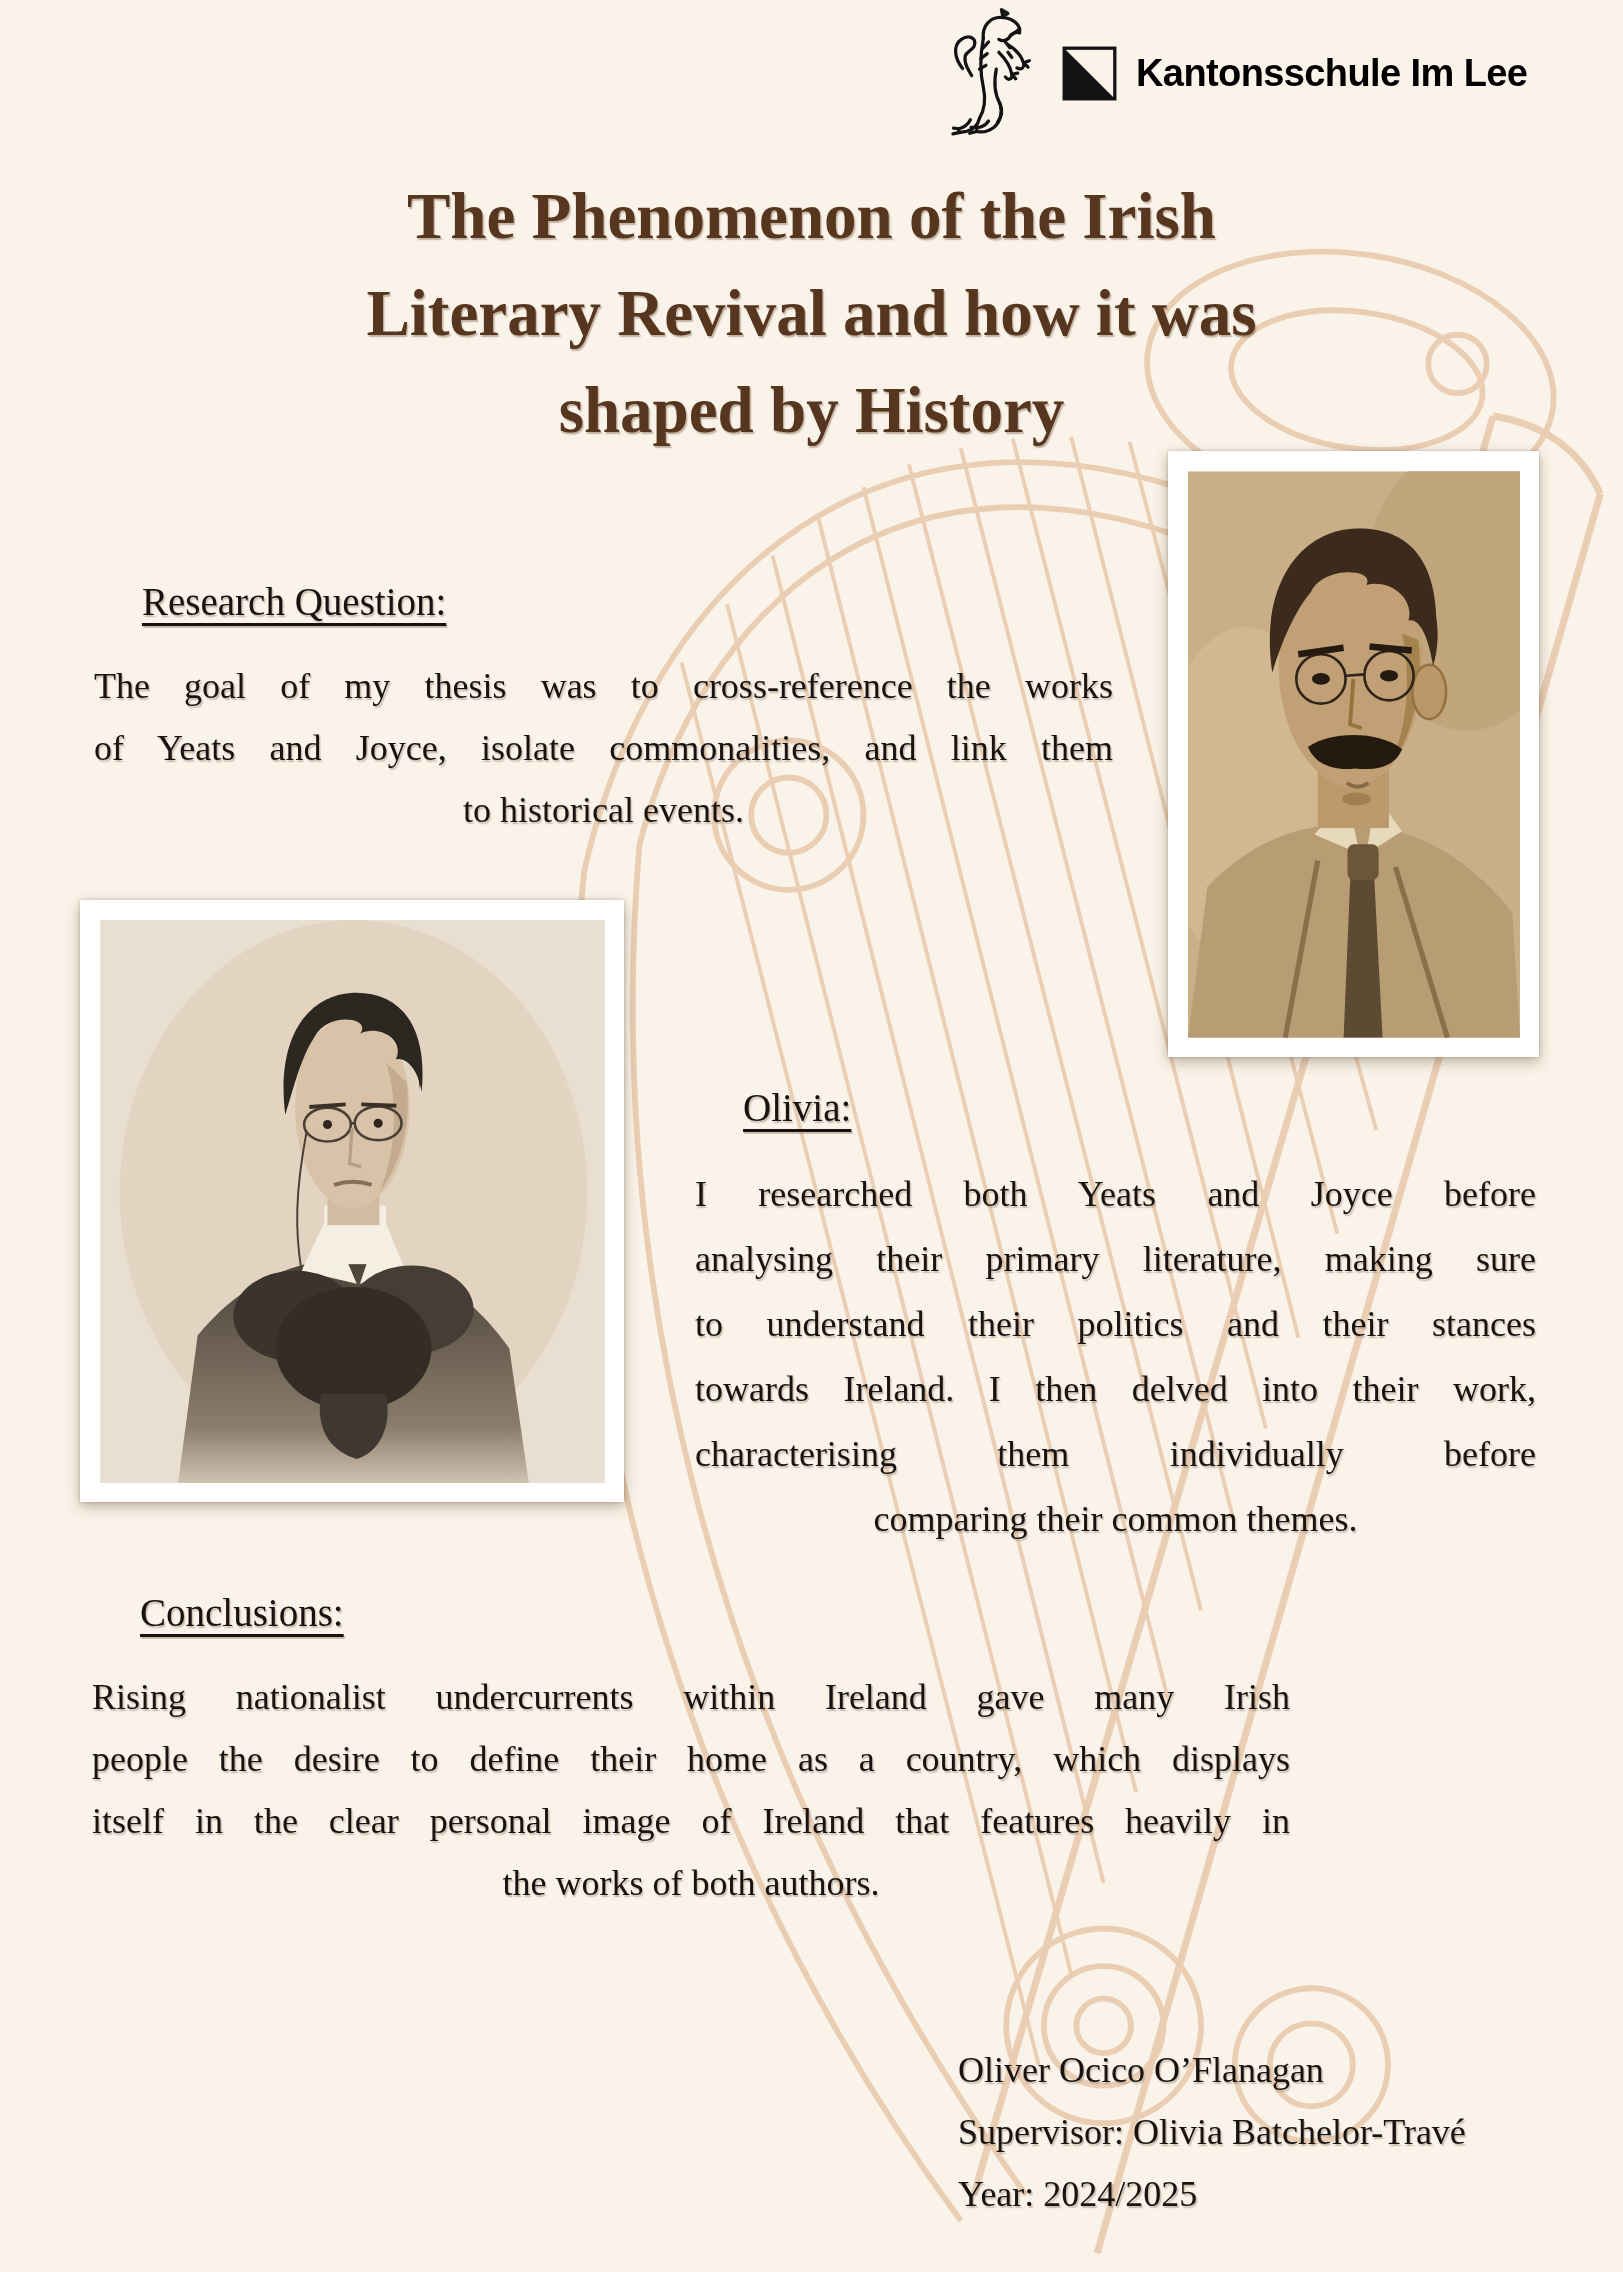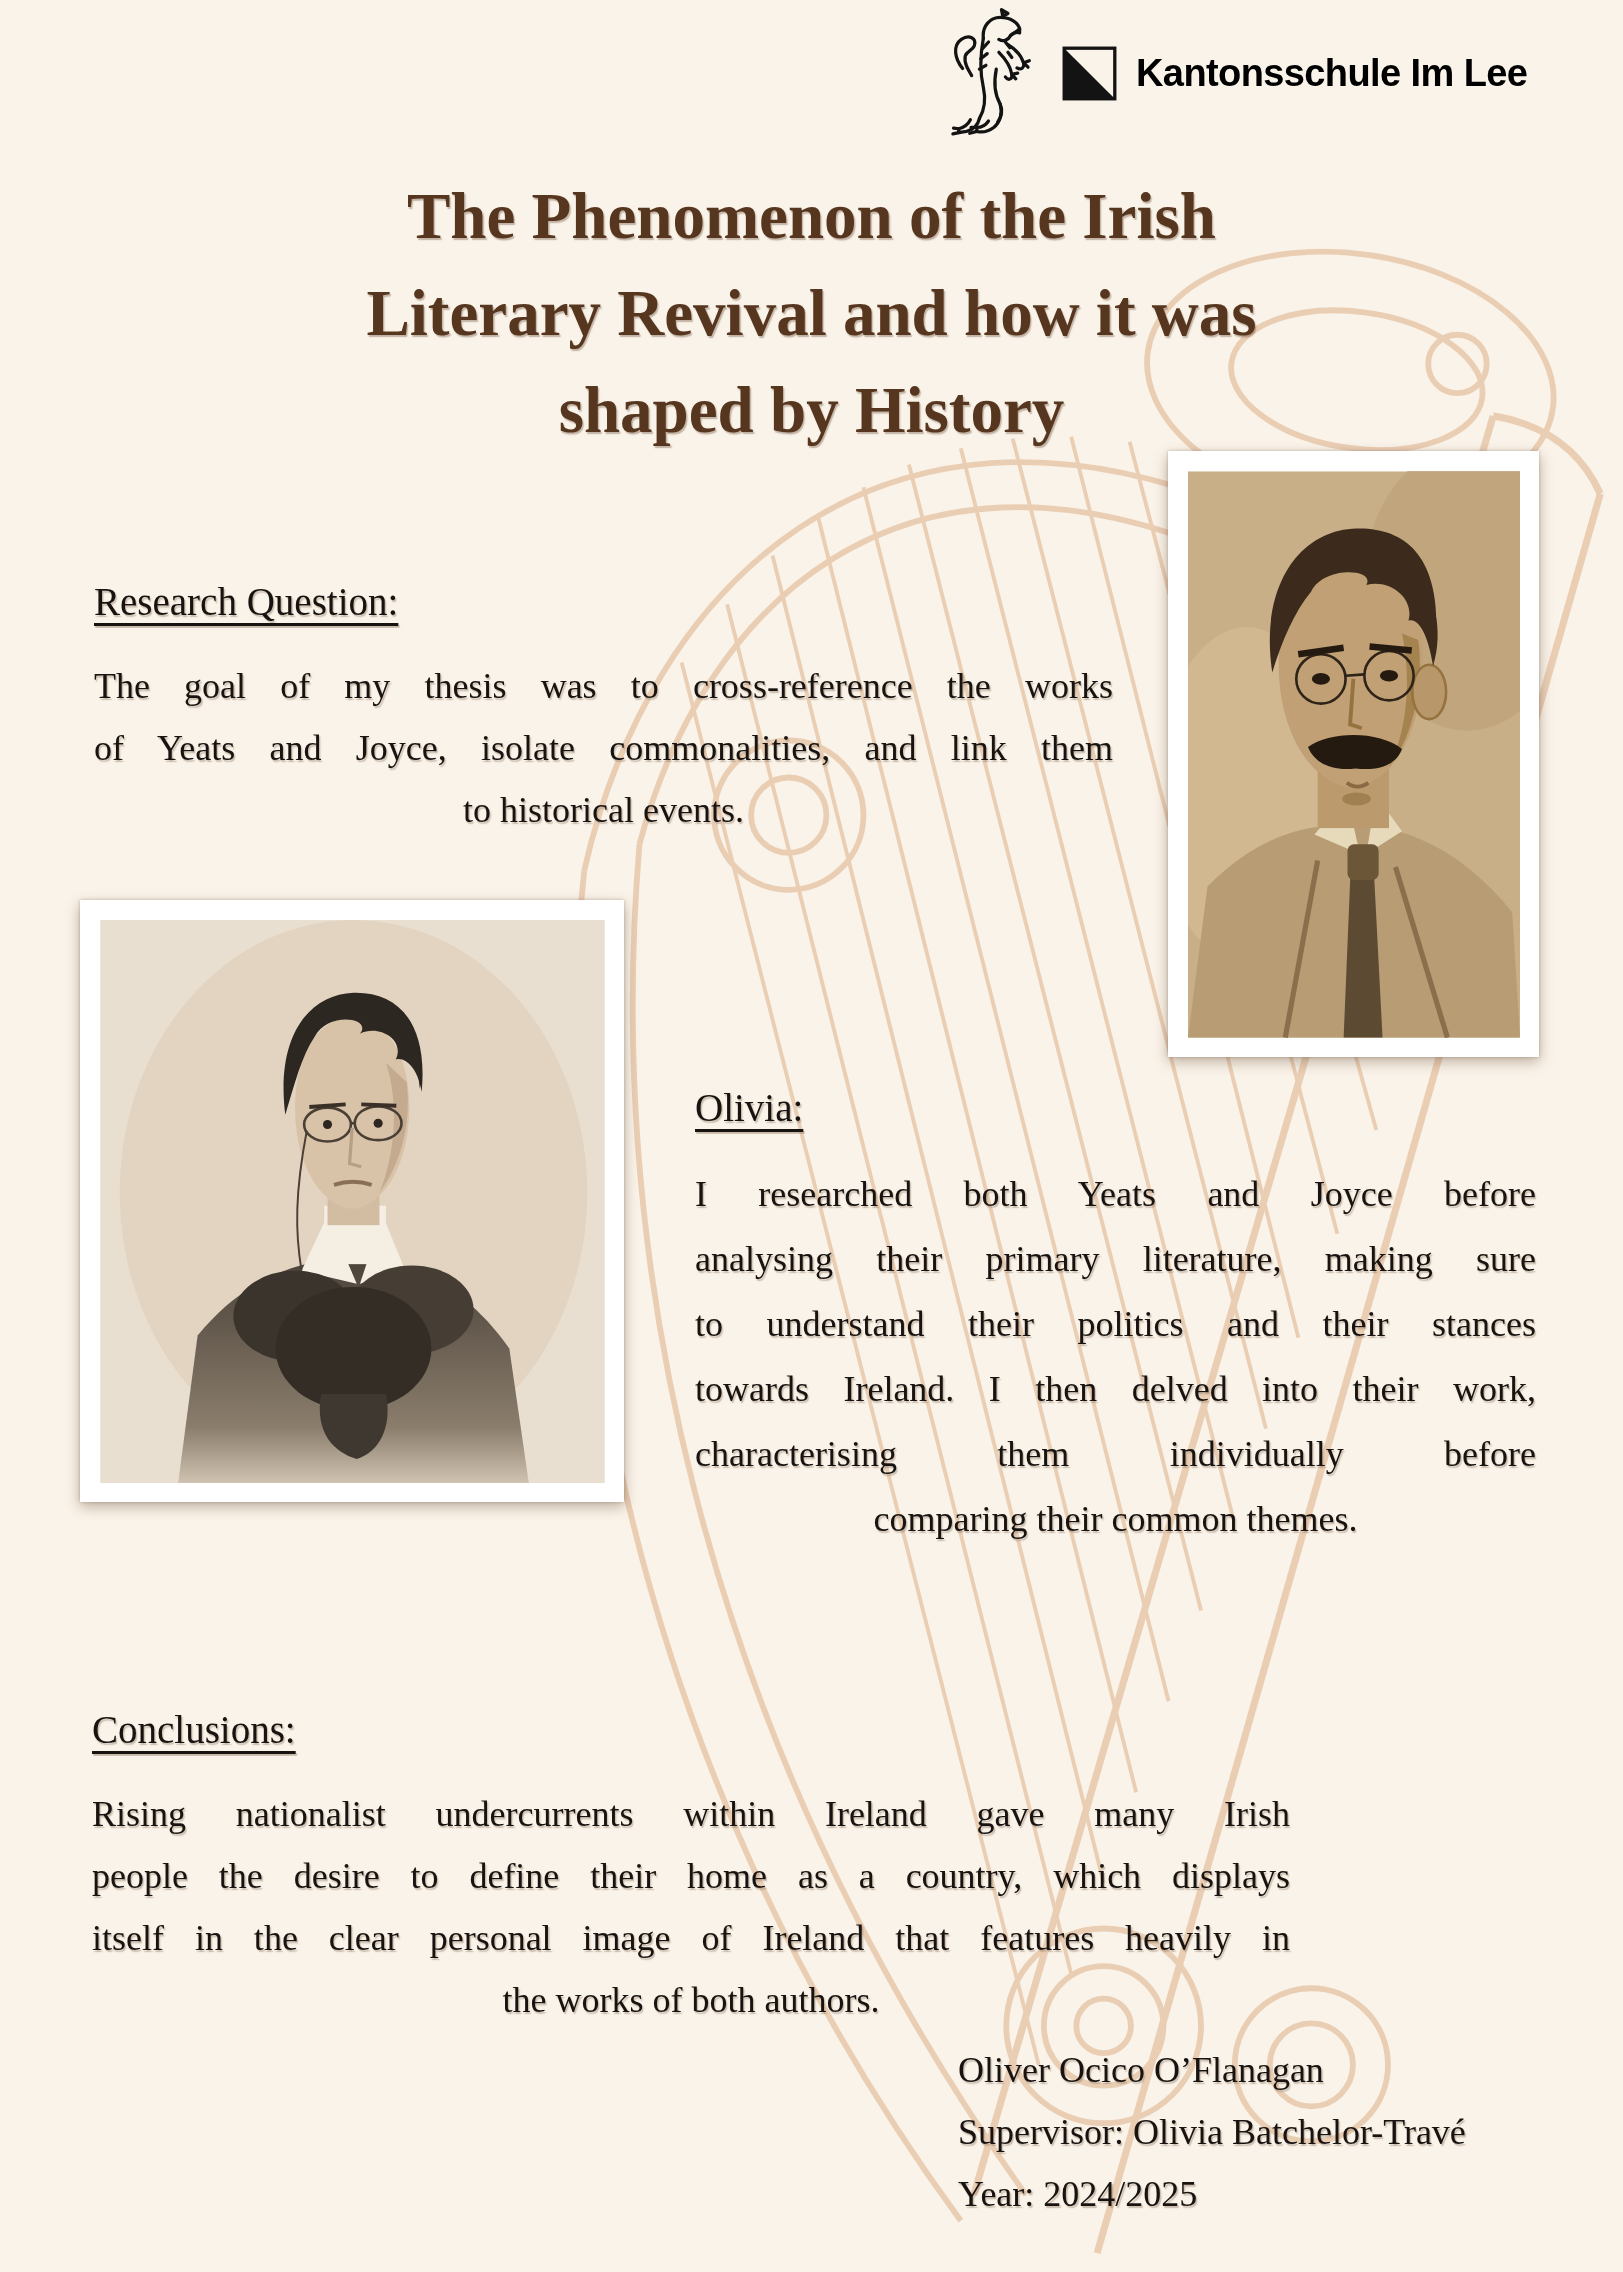--- a/index.html
+++ b/index.html
@@ -19,26 +19,26 @@
 
   
   .title{position:absolute;left:0;right:0;top:168px;margin:0;z-index:2;
        text-align:center;font-weight:700;font-size:65px;line-height:97px;
        color:#57361f;text-shadow:1.3px 1.9px 1.3px rgba(87,54,31,.35);}
 
   
   .section{position:absolute;z-index:2;color:#181310;font-size:36px;
        text-shadow:1.3px 1.9px 1.3px rgba(140,118,96,.45);}
   .section .heading{font-size:39px;text-decoration:underline;
-       text-decoration-thickness:3.2px;text-underline-offset:7.8px;margin-bottom:22px;}
+       text-decoration-thickness:3.2px;text-underline-offset:7.8px;margin-bottom:22px;margin-left:48px;}
   .jline{text-align:justify;text-align-last:justify;}
   .jlast{text-align:center;}
   .rq{left:94px;top:571px;width:1019px;line-height:62px;}
   .method{left:695px;top:1075px;width:841px;line-height:65px;}
-  .conclusions{left:92px;top:1699px;width:1198px;line-height:62px;}
+  .conclusions{left:92px;top:1582px;width:1198px;line-height:62px;}
   .credits{left:958px;top:2039px;width:643px;line-height:62px;text-align:left;}
 
   
   .photo{position:absolute;z-index:4;background:#ffffff;padding:19.5px;
        box-shadow:0 5.2px 13px rgba(110,88,66,.45), 0 0 3.2px rgba(110,88,66,.35);}
   .photo svg{display:block;}
   .photo-yeats{left:80px;top:900px;}
   .photo-joyce{left:1168px;top:451px;}
 </style>
 </head>

